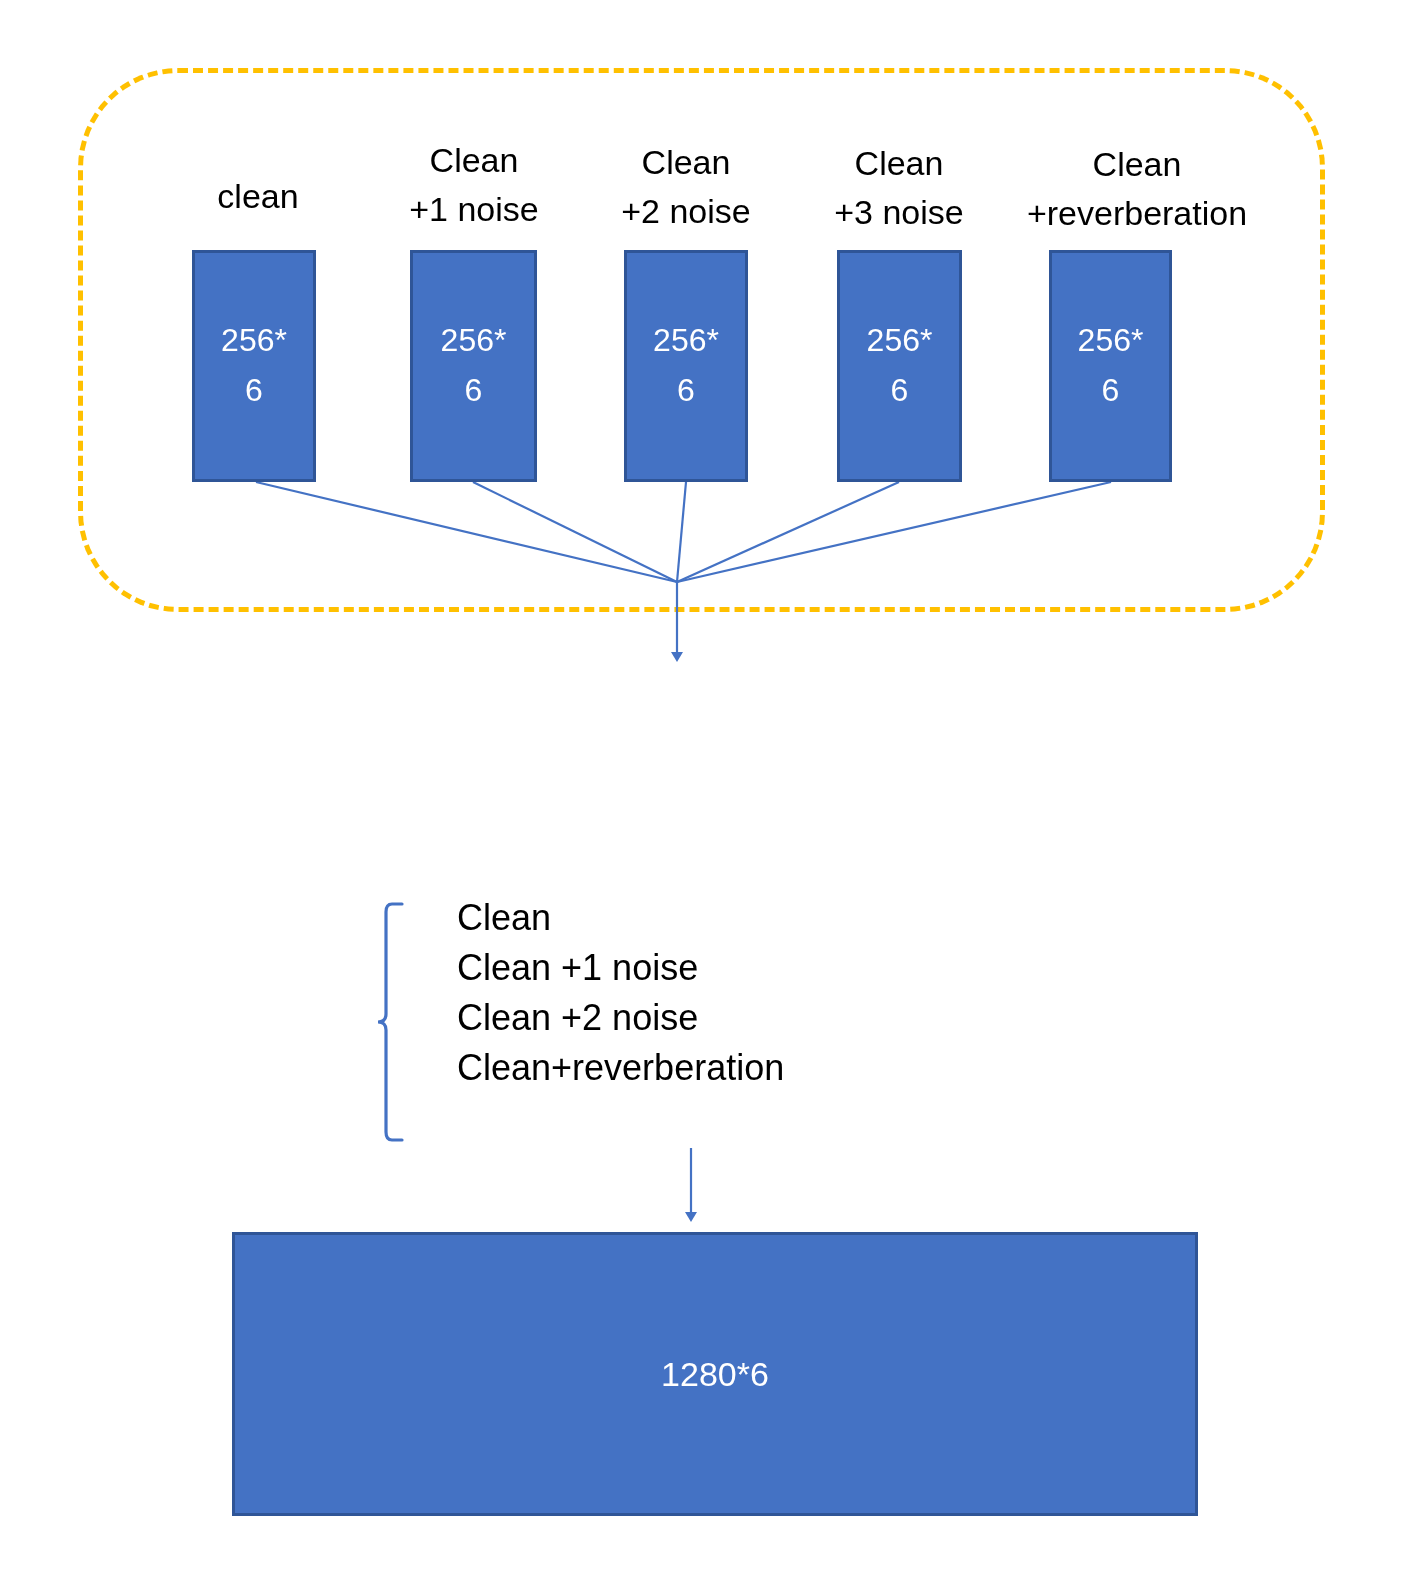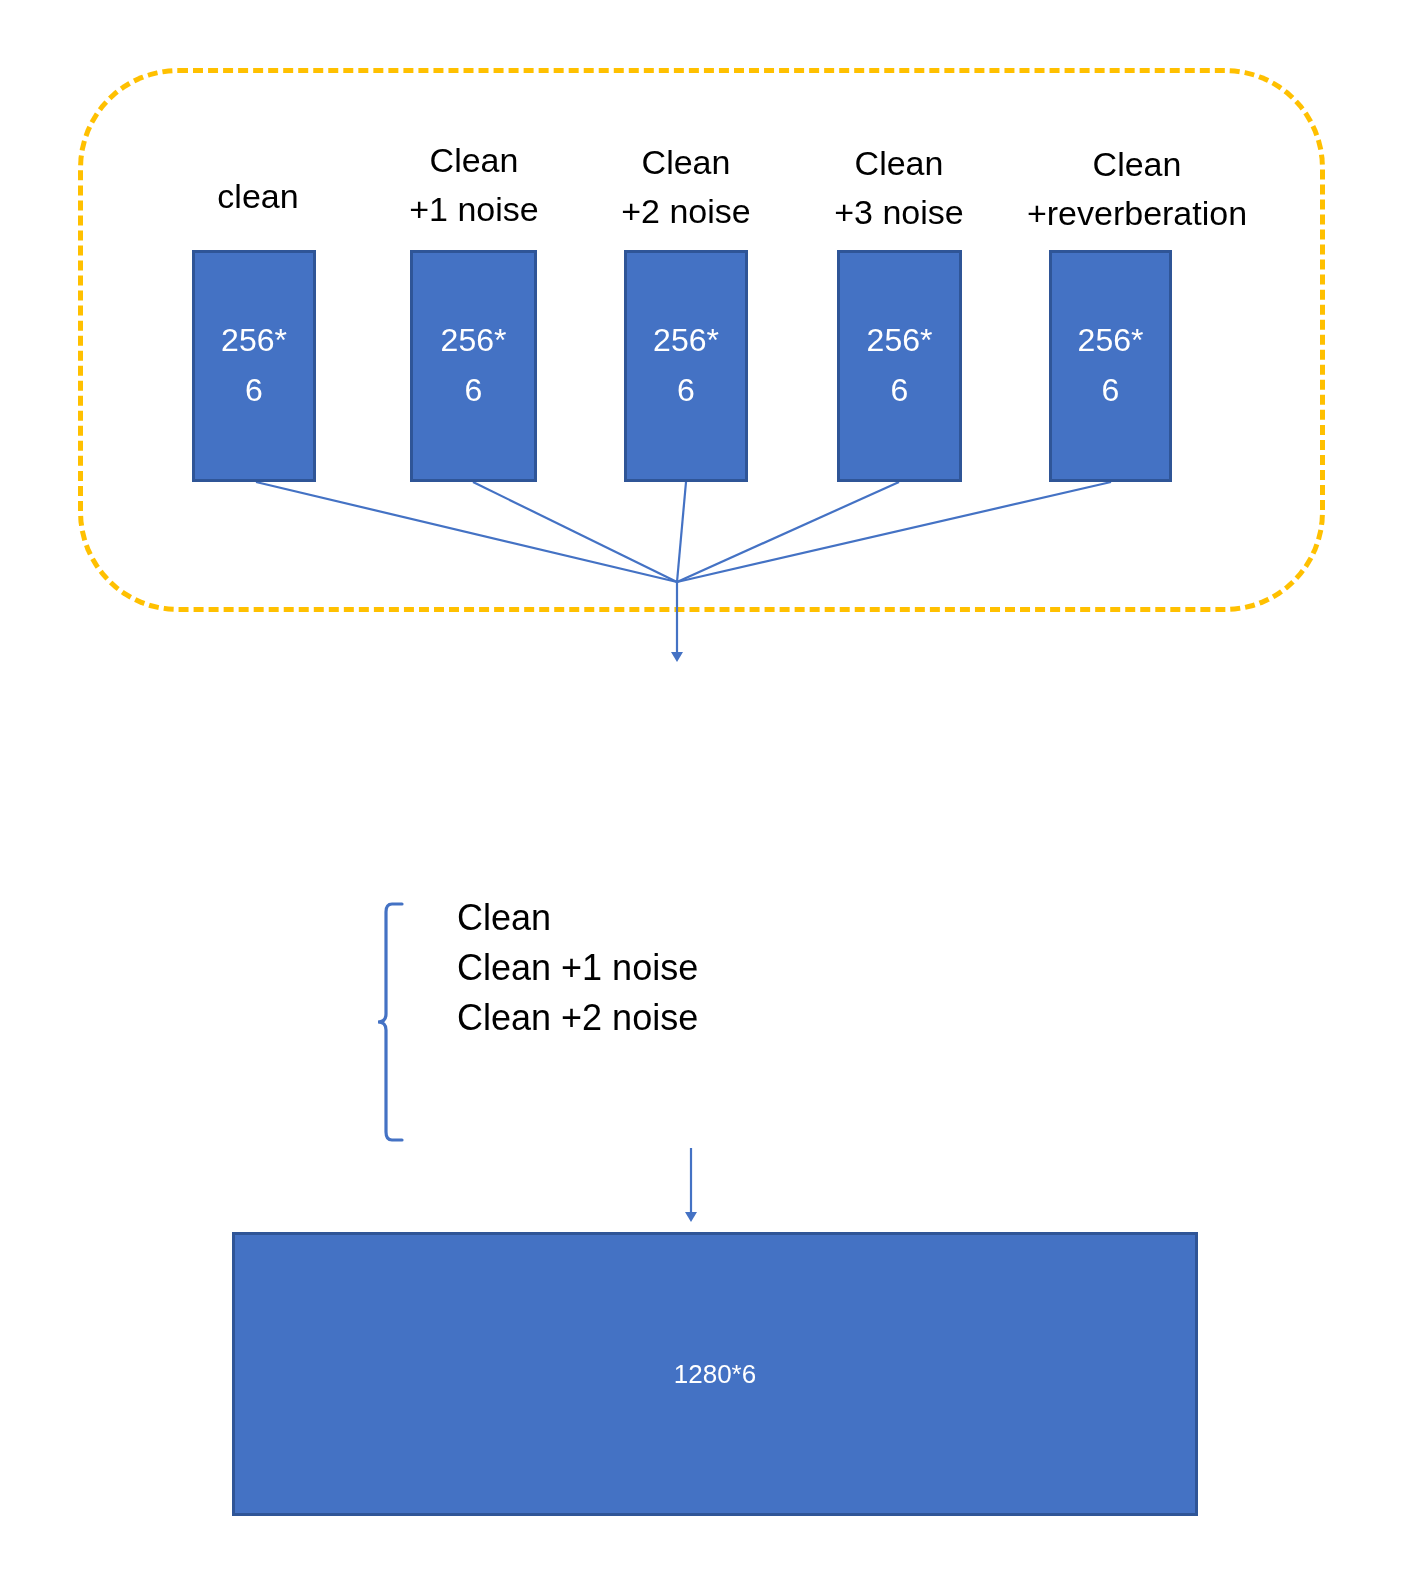--- a/index.html
+++ b/index.html
@@ -68,21 +68,21 @@
     top: 1232px;
     width: 966px;
     height: 284px;
     background: #4472C4;
     border: 3px solid #2F5597;
     box-sizing: border-box;
     display: flex;
     align-items: center;
     justify-content: center;
     color: #ffffff;
-    font-size: 26px;
+    font-size: 34px;
   }
   .list-block {
     position: absolute;
     left: 457px;
     top: 893px;
     font-size: 36px;
     line-height: 50px;
     color: #000000;
   }
   .list-item {
@@ -149,19 +149,20 @@
 
   <div class="block" style="left:1049px; top:250px; width:123px; height:232px;">
     <span class="dim-line">256*</span>
     <span class="dim-line">6</span>
   </div>
 
   <div class="list-block">
     <div class="list-item">Clean</div>
     <div class="list-item">Clean +1 noise</div>
     <div class="list-item">Clean +2 noise</div>
+    <div class="list-item">Clean+reverberation</div>
   </div>
 
   <div class="big-block">
     <span>1280*6</span>
   </div>
 
 </div>
 
 </body></html>

